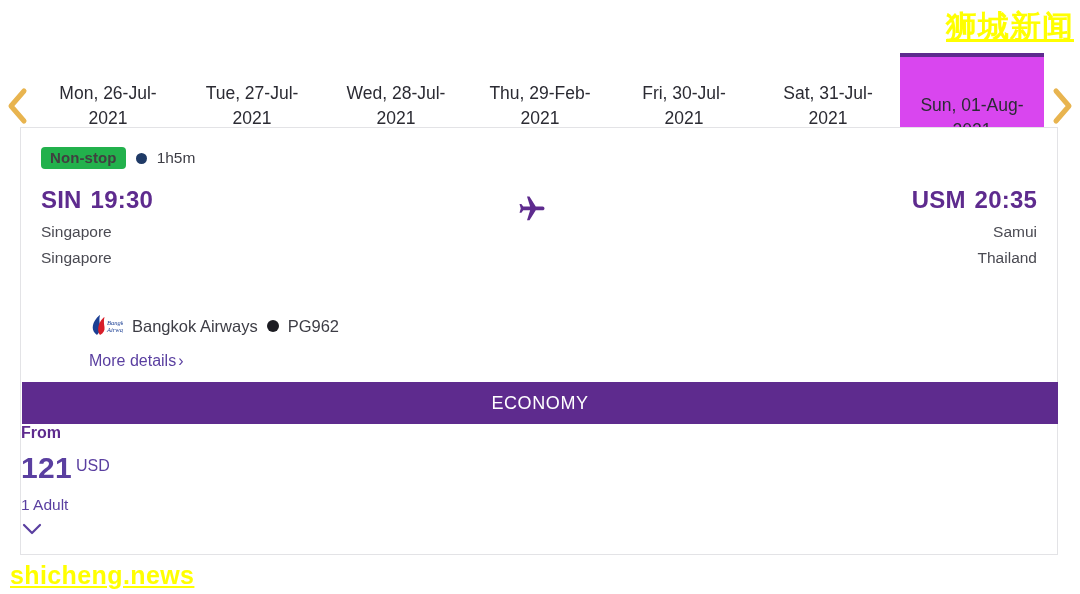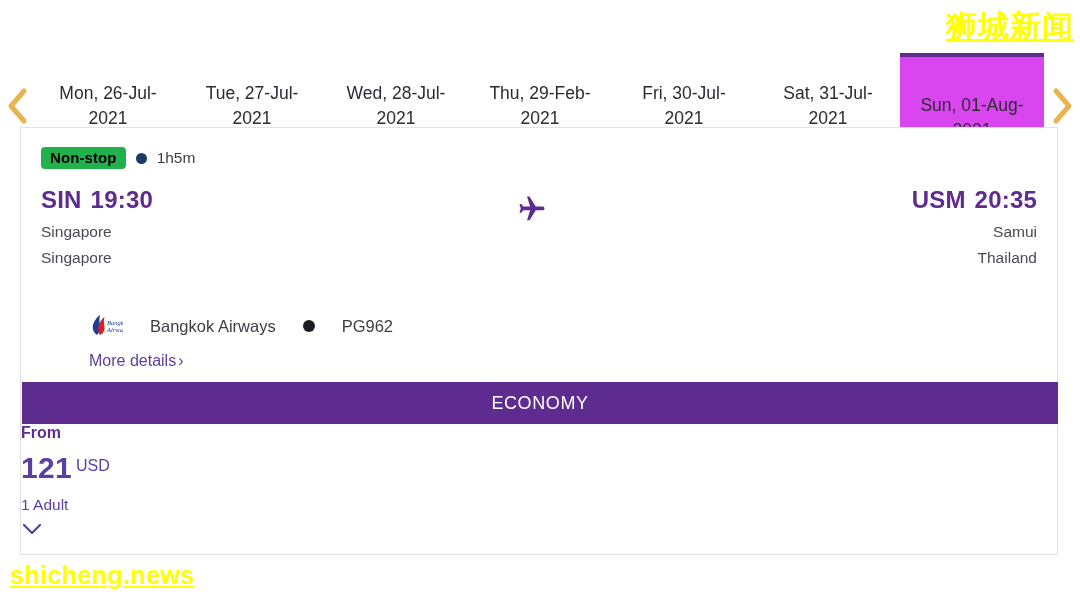--- a/index.html
+++ b/index.html
@@ -84,21 +84,21 @@
     padding: 18px 20px 0 20px;
   }
   .badge-row {
     display: flex;
     align-items: center;
     gap: 10px;
     height: 24px;
   }
   .badge-nonstop {
     background: #22b14c;
-    color: #000000;
+    color: #404040;
     font-size: 15px;
     font-weight: bold;
     border-radius: 4px;
     padding: 3px 9px 4px 9px;
     line-height: 1;
     letter-spacing: 0.1px;
   }
   .dot-navy {
     width: 11px;
     height: 11px;
@@ -134,21 +134,21 @@
   .city, .country {
     font-size: 15.5px;
     color: #4a4a52;
     margin-top: 9px;
   }
   .country { margin-top: 8px; }
 
   .airline-row {
     display: flex;
     align-items: center;
-    gap: 27px;
+    gap: 9px;
     margin-top: 46px;
     padding-left: 46px;
   }
   .airline-logo {
     width: 36px;
     height: 26px;
     flex: 0 0 36px;
   }
   .airline-name {
     font-size: 16.5px;

